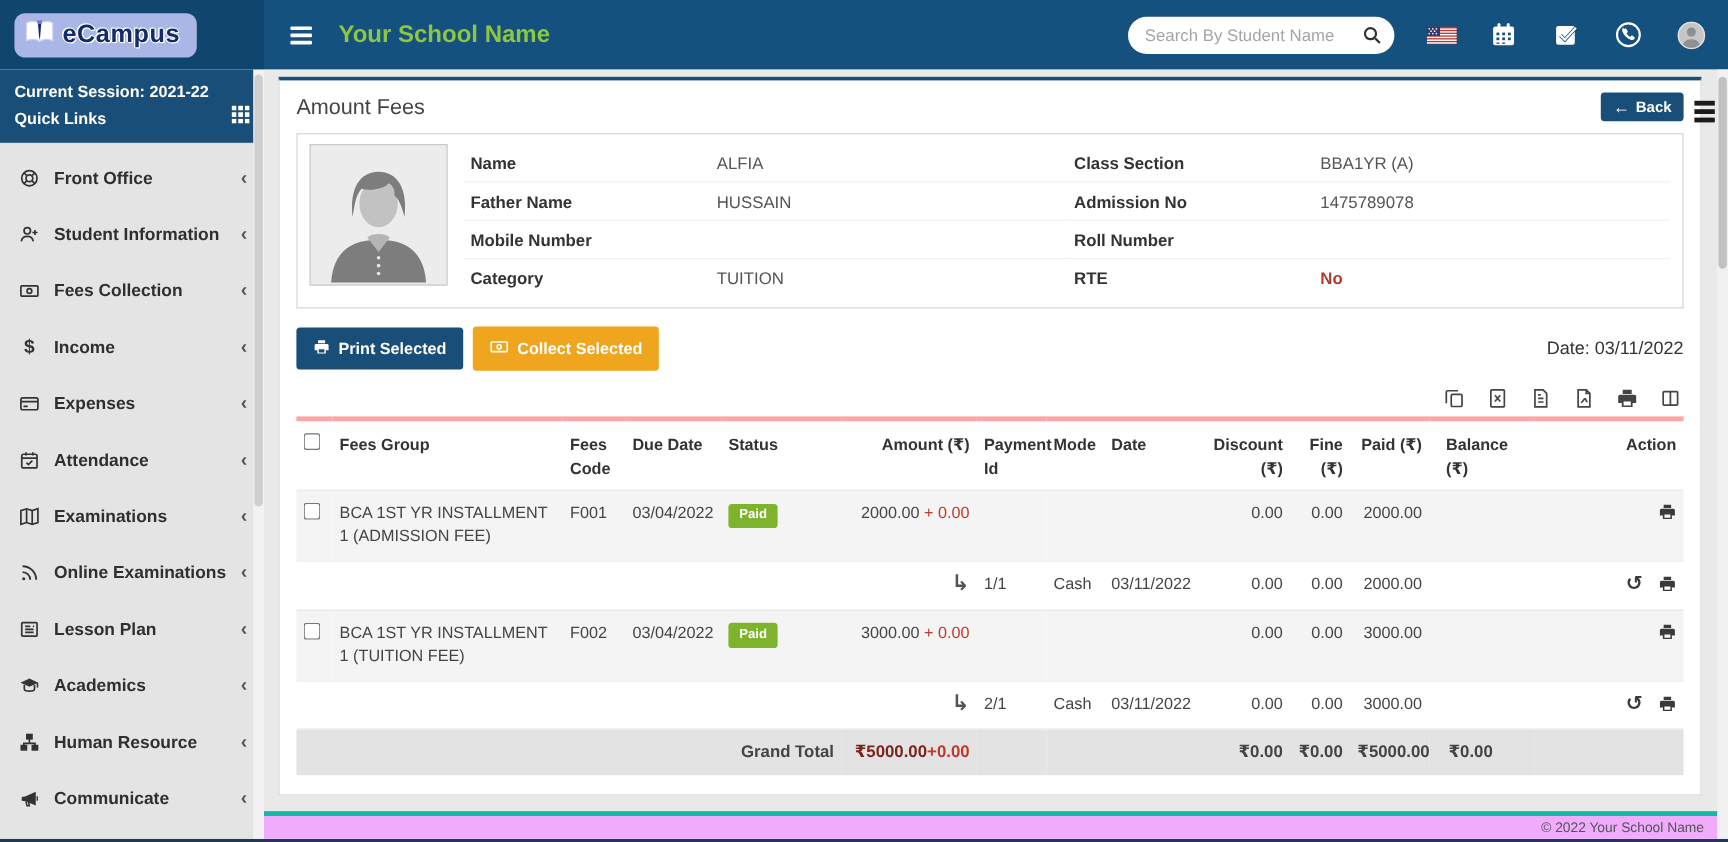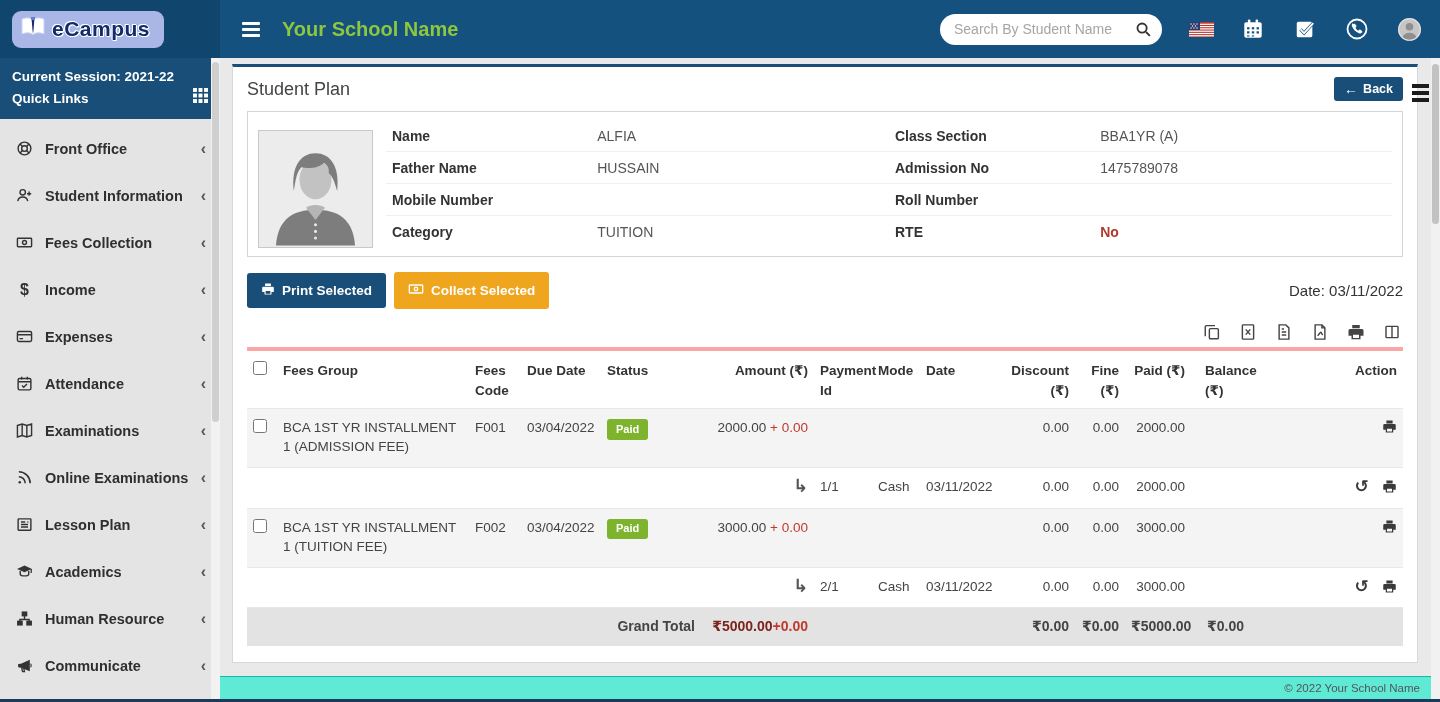--- a/index.html
+++ b/index.html
@@ -41,21 +41,21 @@
   .main-scroll .thumb { position:absolute; top:6px; left:1px; width:7px; height:160px; background:#c2c2c2; border-radius:4px; }
   .float-burger { position:absolute; right:11px; top:26px; z-index:6; display:flex; flex-direction:column; gap:3px; cursor:pointer; }
   .float-burger span { width:17px; height:4px; background:#1b1b1b; }
 
   .card { margin:6px 22px 0 12px; background:#fff; border:1px solid #d8d8d8; border-top:3px solid #184e78; padding:10px 14px 16px 14px; }
   .card-head { display:flex; align-items:center; justify-content:space-between; margin-bottom:10px; }
   .page-title { font-size:18px; color:#444; }
   .back-btn { background:#184e78; color:#fff; font-size:12.5px; font-weight:bold; border:none; border-radius:3px; padding:4px 10px; cursor:pointer; display:flex; align-items:center; gap:5px; font-family:inherit; }
 
   
-  .info-box { border:1px solid #d5d5d5; display:flex; padding:8px 10px;align-items:flex-end; }
+  .info-box { border:1px solid #d5d5d5; display:flex; padding:8px 10px; }
   .photo-wrap { width:128px; flex:0 0 128px; display:flex; align-items:flex-start; }
   .photo { width:115px; height:118px; border:1px solid #c9c9c9; background:#ececec; }
   .fields { flex:1; display:flex; }
   .fcol { flex:1; display:flex; flex-direction:column; }
   .frow { display:flex; align-items:center; min-height:32px; border-bottom:1px solid #efefef; }
   .fcol .frow:last-child { border-bottom:none; }
   .flabel { width:42%; font-size:14px; font-weight:bold; color:#333; padding-left:6px; }
   .fvalue { font-size:14px; color:#555; }
   .fvalue.red { color:#b03a2e; font-weight:bold; }
 
@@ -83,21 +83,21 @@
   .amt-extra { color:#c0392b; }
   .gt-amt { color:#7b241c; }
   .corner-arrow { font-size:18px; font-weight:bold; color:#555; line-height:.9; }
   .act-icons { display:flex; justify-content:flex-end; align-items:center; gap:13px; }
   .act-icon { width:15px; height:15px; color:#3a3a3a; cursor:pointer; display:flex; align-items:center; justify-content:center; }
   .undo-glyph { font-size:17px; font-weight:bold; color:#3a3a3a; line-height:1; cursor:pointer; }
   input[type=checkbox] { width:14px; height:14px; cursor:pointer; }
 
   
   .spacer { flex:1; }
-  .footer { height:23px; background:#5eead4; border-top:1px solid #14b8a6; display:flex; align-items:center; justify-content:flex-end; padding-right:20px; }
+  .footer { height:23px; background:#f0abfc; border-top:4px solid #14b8a6; display:flex; align-items:center; justify-content:flex-end; padding-right:20px; }
   .footer span { font-size:11.5px; color:#555; }
   .bottom-strip { height:3px; background:#1b3a5c; flex:0 0 3px; }
 </style>
 </head>
 <body>
 
 <div class="app">
 
   <header class="topbar">
     <div class="logo-area">
@@ -354,21 +354,21 @@
           <span></span>
           <span></span>
           <span></span>
         </div>
       <div class="main-scroll">
           <div class="thumb"></div>
         </div>
 
       <div class="card">
         <div class="card-head">
-          <div class="page-title">Student Plan</div>
+          <div class="page-title">Amount Fees</div>
           <button class="back-btn">
             <span style="font-size:14px;">←</span>
             <span>Back</span>
           </button>
         </div>
 
         <div class="info-box">
           <div class="photo-wrap">
             <div class="photo">
               <svg viewBox="0 0 120 120" width="113" height="116">

